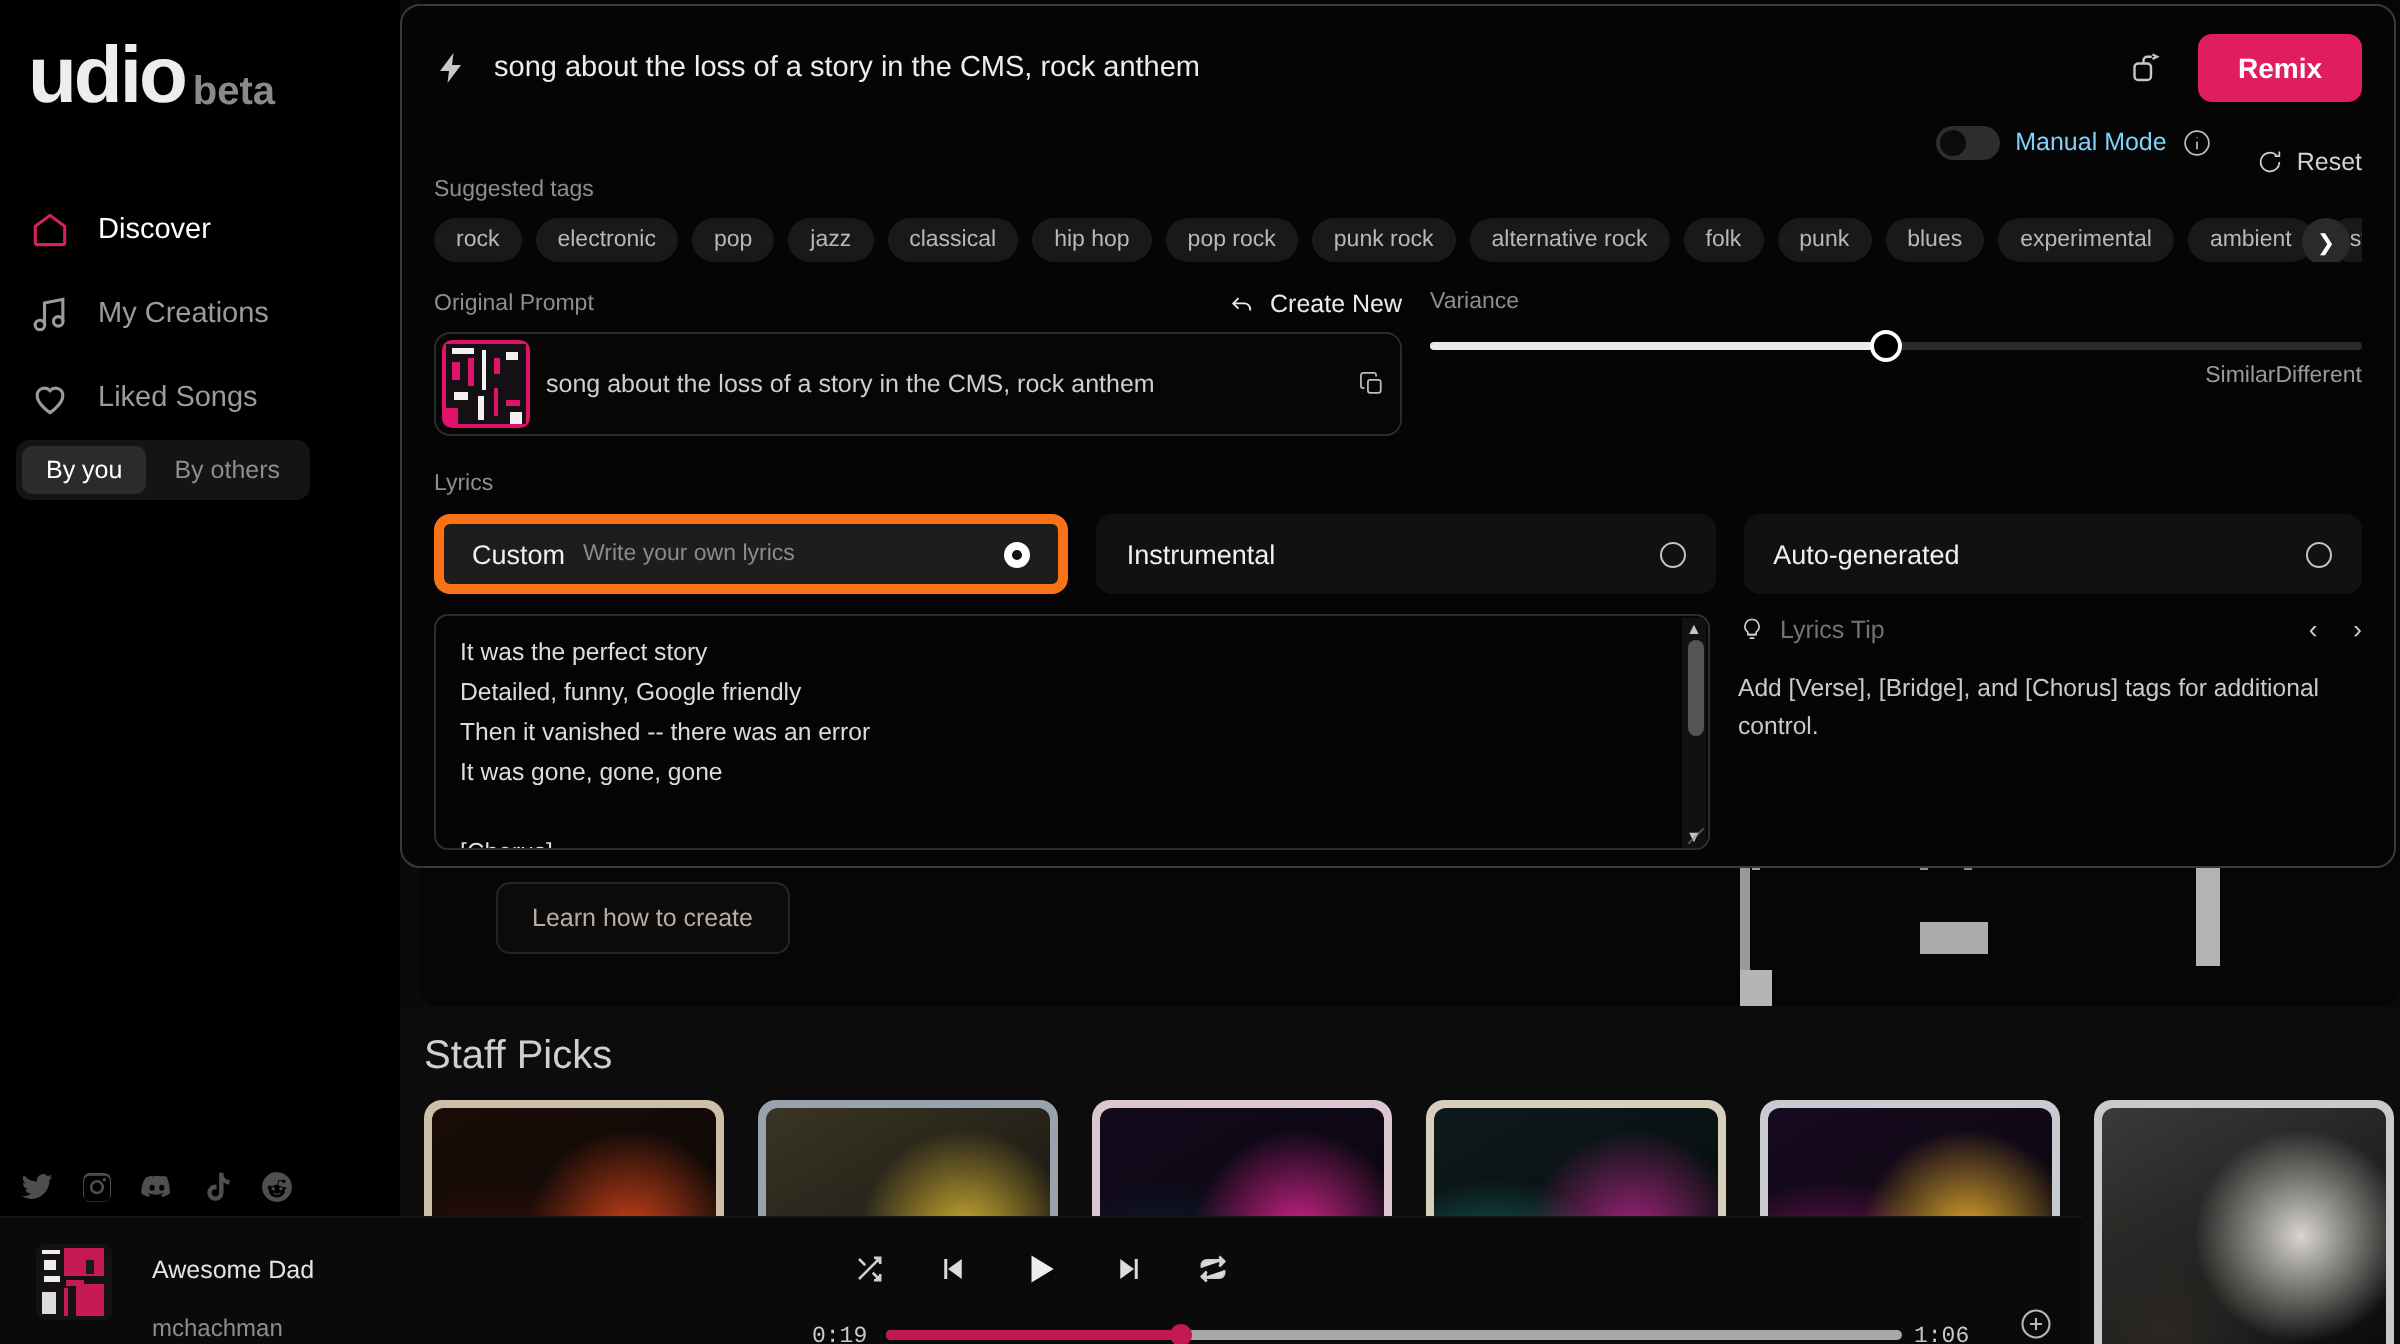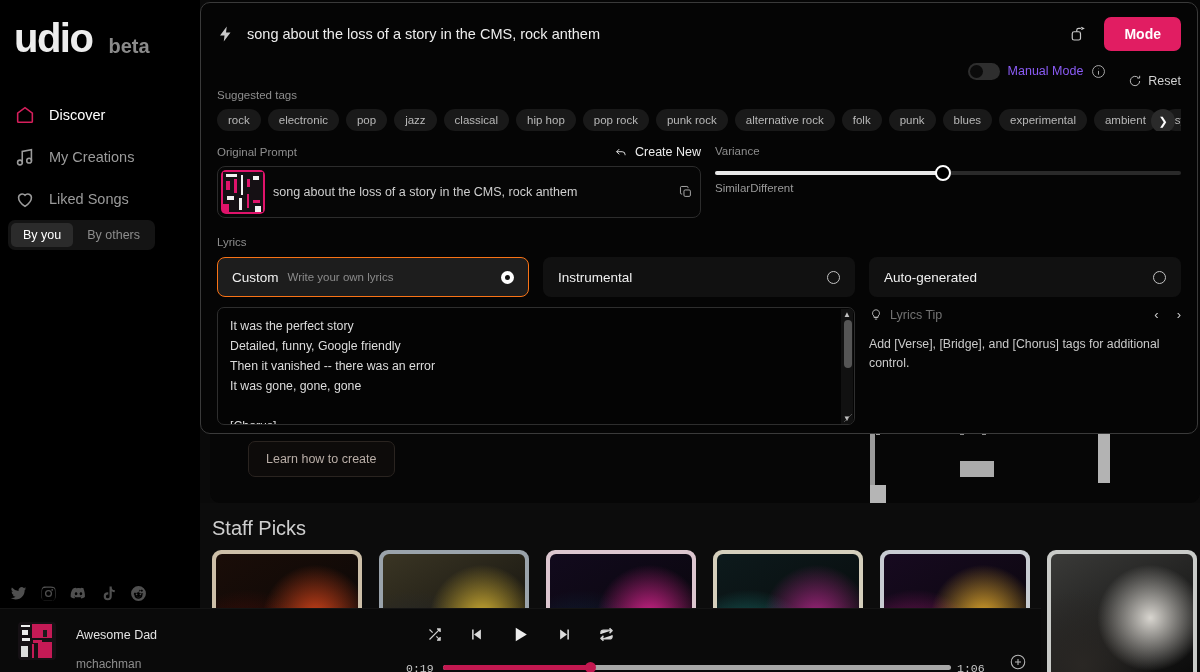--- a/index.html
+++ b/index.html
@@ -10,21 +10,21 @@
     overflow: hidden;
     color: #e8e8e8;
   }
   #app { position: relative; width: 1200px; height: 672px; }
 
   
   .sidebar {
     position: absolute; left: 0; top: 0; width: 200px; height: 672px;
     background: #000; z-index: 2;
   }
-  .logo-wrap { padding: 18px 0 0 14px; display: flex; align-items: flex-end; gap: 12px; }
+  .logo-wrap { padding: 18px 0 0 14px; display: flex; align-items: flex-end; }
   .logo-u {
     font-size: 40px; font-weight: 700; letter-spacing: -1.5px;
     color: #ededed; line-height: 1;
   }
   .logo-beta {
     font-size: 20px; font-weight: 700; color: #8a8a8a;
     margin-left: 4px; margin-bottom: 2px; line-height: 1;
   }
   .nav { margin-top: 36px; }
   .nav-item {
@@ -113,21 +113,21 @@
     gap: 8px; padding: 6px 16px 0 16px; height: 34px;
   }
   .toggle {
     width: 32px; height: 17px; border-radius: 9px; background: #2e2e2e;
     position: relative; cursor: pointer;
   }
   .toggle .knob {
     position: absolute; left: 2px; top: 2px; width: 13px; height: 13px;
     border-radius: 50%; background: #0b0b0b;
   }
-  .mm-label { font-size: 12.5px; color: #8b5cf6; }
+  .mm-label { font-size: 12.5px; color: #7dd3fc; }
   .info-ico { width: 15px; height: 15px; cursor: pointer; }
   .info-ico svg { width:100%; height:100%; stroke: #bdbdbd; fill:none; stroke-width:1.4; }
   .reset-btn {
     display: flex; align-items: center; gap: 6px; margin-left: 14px;
     font-size: 12.5px; color: #d2d2d2; cursor: pointer; background: none;
     border: none; font-family: inherit; margin-top: 19px;
   }
   .reset-btn svg { width: 14px; height: 14px; stroke: #d2d2d2; fill: none; stroke-width: 1.5; }
 
   .sec-label { font-size: 11.5px; color: #8e8e8e; }
@@ -171,31 +171,31 @@
 
   .slider-track {
     position: relative; height: 4px; background: #2a2a2a; border-radius: 2px;
     margin-top: 14px;
   }
   .slider-fill { position:absolute; left:0; top:0; height:4px; background:#e9e9e9; border-radius:2px; }
   .slider-knob {
     position: absolute; top: -6px; width: 16px; height: 16px; border-radius: 50%;
     background: #000; border: 2px solid #fff; cursor: pointer; margin-left: -8px;
   }
-  .slider-ends { display: flex; justify-content: flex-start; margin-top: 7px; }
+  .slider-ends { display: flex; justify-content: flex-end; margin-top: 7px; }
   .slider-ends span { font-size: 11.5px; color: #9a9a9a; }
 
   .lyrics-label { padding: 14px 16px 0 16px; }
   .opt-row { display: flex; gap: 14px; padding: 7px 16px 0 16px; }
   .opt {
     flex: 1; height: 40px; border-radius: 8px; background: #111111;
     display: flex; align-items: center; padding: 0 14px; cursor: pointer;
     border: 1px solid transparent;
   }
-  .opt.sel { background: #1d1d1d; border: 1px solid #f97316; }
+  .opt.sel { background: #1d1d1d; border: 5px solid #f97316; }
   .opt-title { font-size: 13.5px; color: #f0f0f0; }
   .opt-sub { font-size: 11.5px; color: #8b8b8b; margin-left: 9px; }
   .radio { margin-left: auto; width: 13px; height: 13px; border-radius: 50%; border: 1.4px solid #c3c3c3; }
   .radio.on { border: none; background: #fff; display:flex; align-items:center; justify-content:center; }
   .radio.on::after {
     content:''; display:block; width:5px; height:5px; border-radius:50%; background:#111;
   }
 
   .lyr-two { display: flex; gap: 14px; padding: 10px 16px 0 16px; }
   .lyr-box {
@@ -368,21 +368,21 @@
           </svg>
       </span>
       <div class="modal-title">song about the loss of a story in the CMS, rock anthem</div>
       <span class="dice-btn">
         <svg viewBox="0 0 24 24">
             <rect x="3" y="9" width="11" height="11" rx="2.5"></rect>
             <path d="M9 9V7a2.5 2.5 0 012.5-2.5h3"></path>
             <path d="M15 3l3 1.5L15 6"></path>
           </svg>
       </span>
-      <button class="remix-btn">Mode</button>
+      <button class="remix-btn">Remix</button>
     </div>
 
     <div class="row-controls">
       <div class="toggle">
           <div class="knob"></div>
         </div>
       <span class="mm-label">Manual Mode</span>
       <span class="info-ico">
         <svg viewBox="0 0 24 24">
             <circle cx="12" cy="12" r="9.5"></circle>

